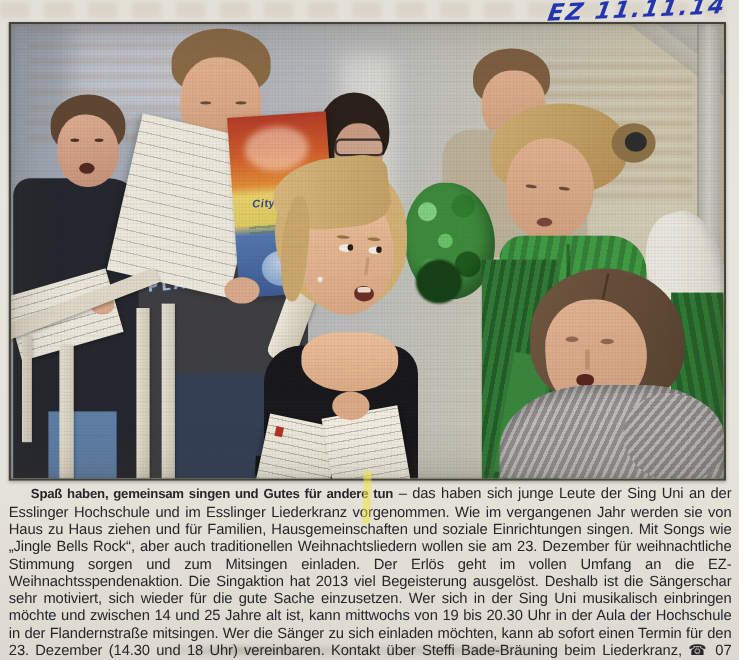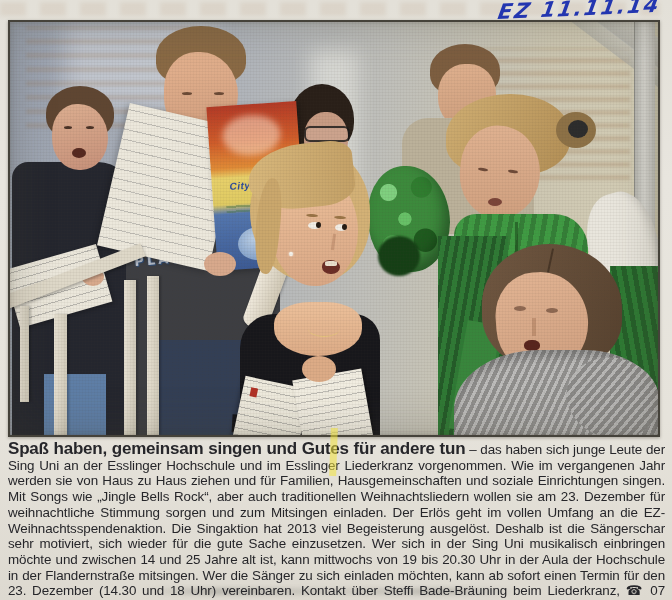--- a/index.html
+++ b/index.html
@@ -179,21 +179,21 @@
   .highlight-mark{left:330px;top:428px;width:7px;height:48px;background:rgba(243,228,60,.55);
     transform:rotate(2deg);filter:blur(.5px);z-index:60;}
   .smudge{left:140px;top:588px;width:380px;height:7px;z-index:3;filter:blur(2px);
     background:linear-gradient(90deg,transparent,rgba(150,148,140,.5) 20%,rgba(150,148,140,.2) 50%,rgba(150,148,140,.45) 80%,transparent);}
   
   .caption{
     left:8px;top:441px;width:657px;z-index:50;margin:0;
     font-size:13.4px;line-height:15.7px;letter-spacing:-0.1px;
     color:#26262a;text-align:justify;
   }
-  .caption .lead{font-size:17px;font-weight:700;letter-spacing:-0.2px;}
+  .caption .lead{font-size:12px;font-weight:700;letter-spacing:-0.2px;margin-left:20px;}
   .caption .credit{white-space:nowrap;}
 </style>
 </head>
 <body>
 
 <div class="abs top-ghost"></div>
 <div class="abs date-mark">EZ 11.11.14</div>
 
 <div class="abs photo">
 

